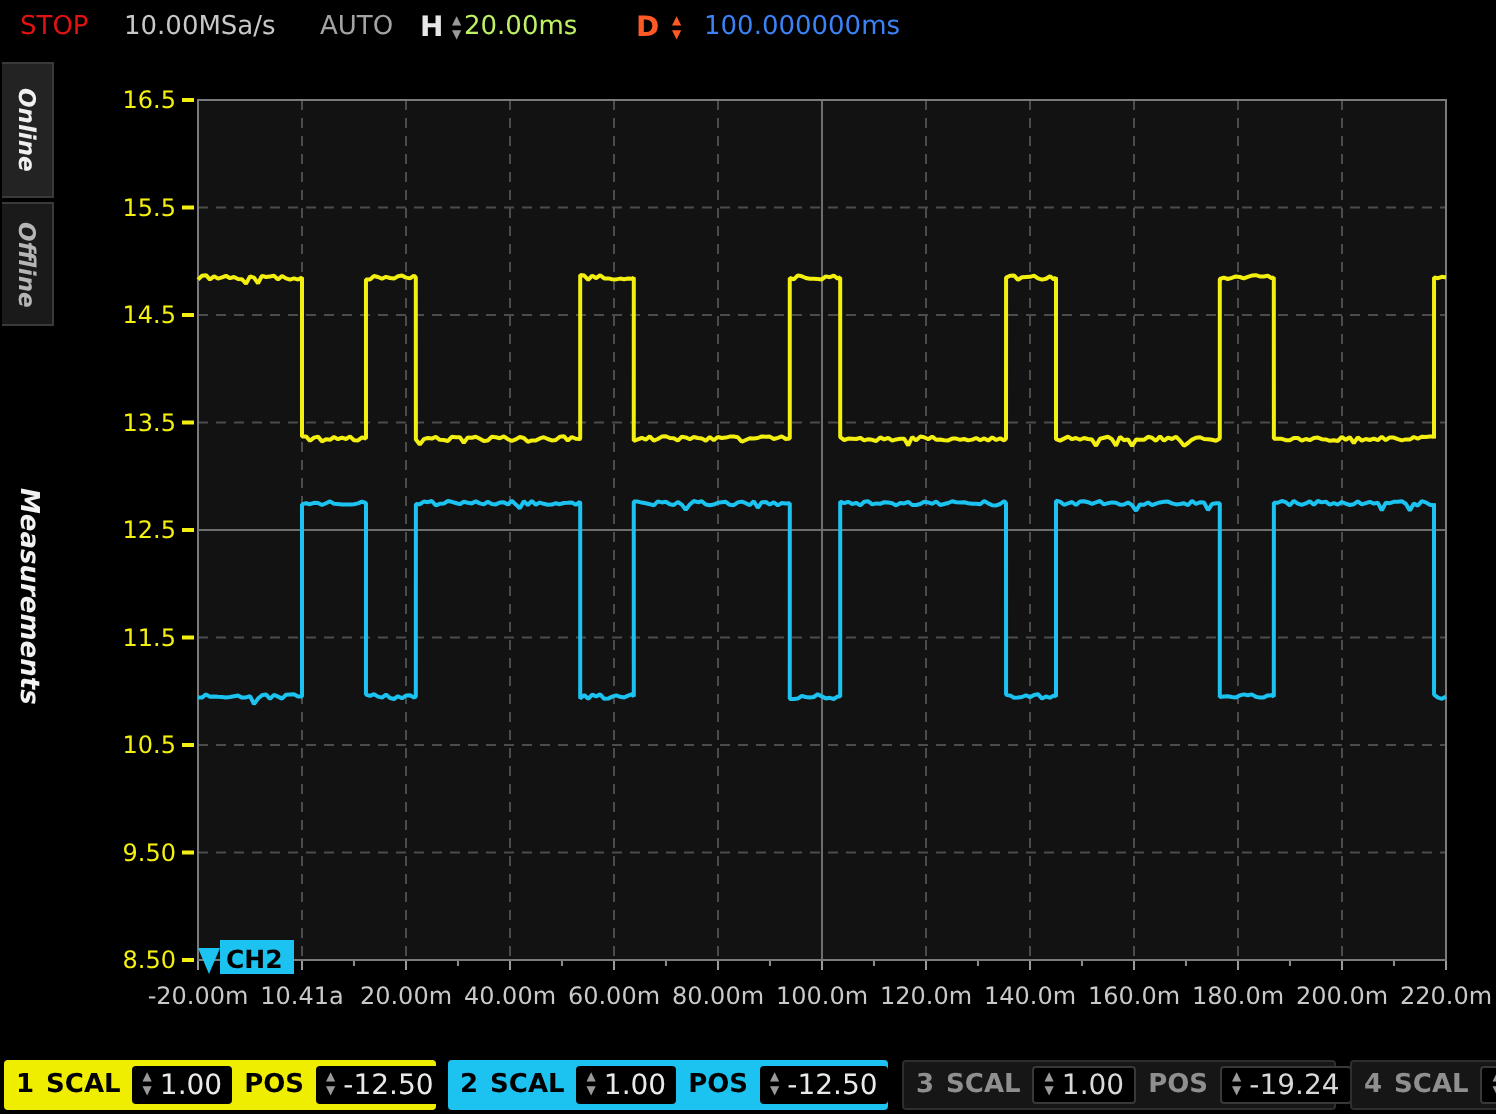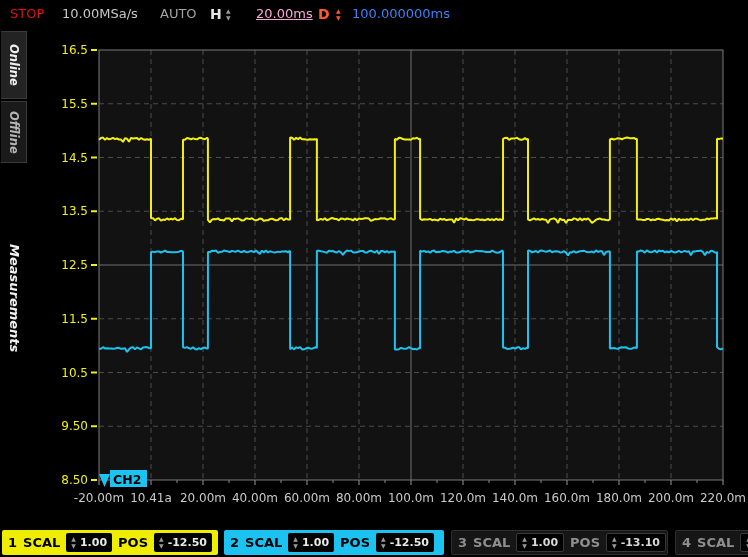--- a/index.html
+++ b/index.html
@@ -32,39 +32,39 @@
   
   #bottom-bar { position:absolute; left:0; top:527px; width:748px; height:30px; background:#000; }
   .ch-panel { position:absolute; top:3px; height:25px; border-radius:2px;
               display:flex; align-items:center; padding:0 6px; gap:6px;
               font-size:13px; font-weight:bold; }
   .ch-panel .num { font-size:13px; }
   .val-box { display:flex; align-items:center; gap:4px; background:#000; height:19px;
              padding:0 5px; border-radius:2px; }
   .val-box .arrows { display:flex; flex-direction:column; gap:1px; }
   .val-box .arrows span { font-size:6px; line-height:6px; color:#9a9a9a; }
-  .val-box .val { font-size:11px; font-weight:bold; color:#e9e9e9; white-space:nowrap; }
+  .val-box .val { font-size:14px; font-weight:normal; color:#e9e9e9; white-space:nowrap; }
   .ch-dark { background:#161616; color:#8f8f8f; border:1px solid #2e2e2e; }
   .ch-dark .val-box { border:1px solid #383838; }
   .ch-dark .val-box .val { color:#d8d8d8; }
 </style>
 </head>
 <body>
 
 <div id="top-bar">
   <div class="item" style="left:10px; color:#e01212;">STOP</div>
   <div class="item" style="left:62px; color:#c8c8c8;">10.00MSa/s</div>
   <div class="item" style="left:160px; color:#a3a3a3;">AUTO</div>
 
   <div class="item" style="left:210px; color:#e8e8e8; font-weight:bold; font-size:14px;">H</div>
   <div class="stepper" style="left:226px;">
     <span>▲</span>
     <span>▼</span>
   </div>
-  <div class="item" style="left:256px; color:#f9a8d4;text-decoration:underline;">20.00ms</div>
+  <div class="item" style="left:232px; color:#bef264;">20.00ms</div>
 
   <div class="item" style="left:318px; color:#ff5a26; font-weight:bold; font-size:14px;">D</div>
   <div class="stepper orange" style="left:336px;">
     <span>▲</span>
     <span>▼</span>
   </div>
   <div class="item" style="left:352px; color:#3b82f6;">100.000000ms</div>
 </div>
 
 <div id="main-area">
@@ -223,21 +223,21 @@
           <span>▼</span>
         </span>
       <span class="val">1.00</span>
     </span>
     <span>POS</span>
     <span class="val-box">
       <span class="arrows">
           <span>▲</span>
           <span>▼</span>
         </span>
-      <span class="val">-13.10</span>
+      <span class="val">-19.24</span>
     </span>
   </div>
 
   <div class="ch-panel ch-dark" style="left:675px; width:216px;">
     <span class="num">4</span>
     <span>SCAL</span>
     <span class="val-box">
       <span class="arrows">
           <span>▲</span>
           <span>▼</span>

